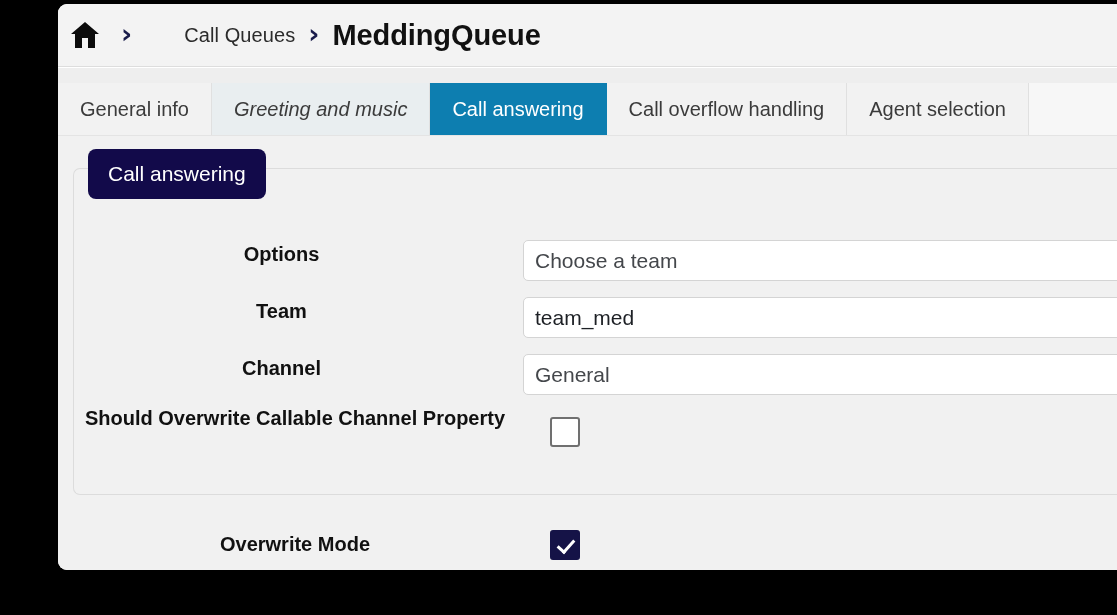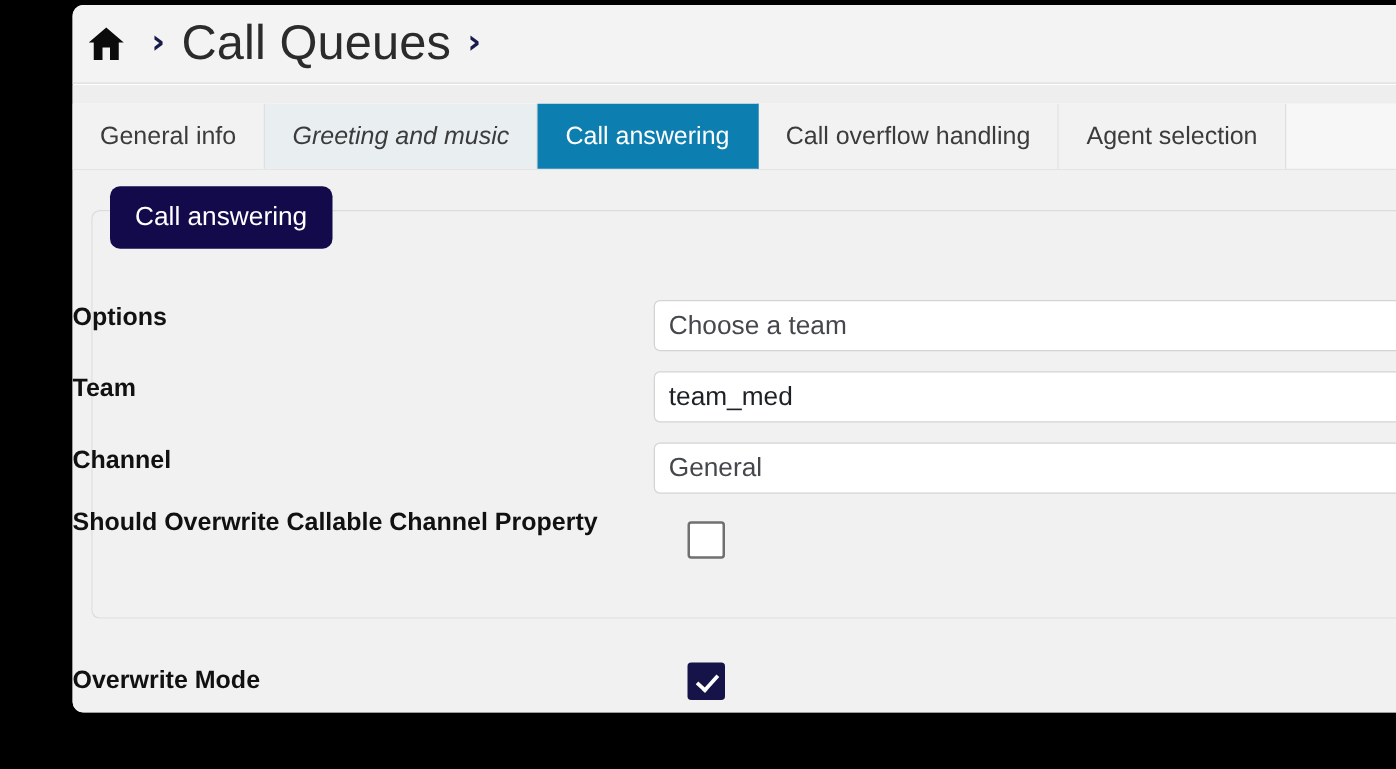--- a/index.html
+++ b/index.html
@@ -49,22 +49,23 @@
   .crumb-sep {
     color: #181b4a;
     font-size: 27px;
     font-weight: 600;
     line-height: 1;
     margin: 0 13px 4px 13px;
     font-family: "DejaVu Sans", sans-serif;
   }
   .crumb-link {
     color: #2b2b2b;
-    font-size: 39px;
+    font-size: 20px;
     letter-spacing: 0.1px;
+    margin-left: 39px;
   }
   .crumb-current {
     color: #111111;
     font-size: 29px;
     font-weight: bold;
     letter-spacing: -0.1px;
   }
 
   
   #tabstrip-band {
@@ -137,21 +138,21 @@
   
   .form-row {
     position: absolute;
     display: flex;
     align-items: flex-start;
     left: 0;
     width: 1075px;
   }
   .form-label {
     width: 492px;
-    text-align: left;
+    text-align: center;
     padding-right: 18px;
     font-size: 20px;
     font-weight: bold;
     color: #111111;
     line-height: 28px;
   }
   .form-control { flex: 1 1 auto; }
 
   .text-input {
     display: block;
@@ -202,20 +203,21 @@
 
     <div id="breadcrumb-bar">
       <span class="crumb-home">
         <svg width="30" height="28" viewBox="0 0 30 28" aria-hidden="true">
           <path d="M15 1 L29 13 L25 13 L25 27 L18 27 L18 17 L12 17 L12 27 L5 27 L5 13 L1 13 Z" fill="#0b0b0b"></path>
         </svg>
       </span>
       <span class="crumb-sep">›</span>
       <span class="crumb-link">Call Queues</span>
       <span class="crumb-sep">›</span>
+      <span class="crumb-current">MeddingQueue</span>
     </div>
 
     <div id="tabstrip-band"></div>
     <div id="tabstrip">
       <div class="tab">General info</div>
       <div class="tab alt">Greeting and music</div>
       <div class="tab active">Call answering</div>
       <div class="tab">Call overflow handling</div>
       <div class="tab">Agent selection</div>
     </div>

